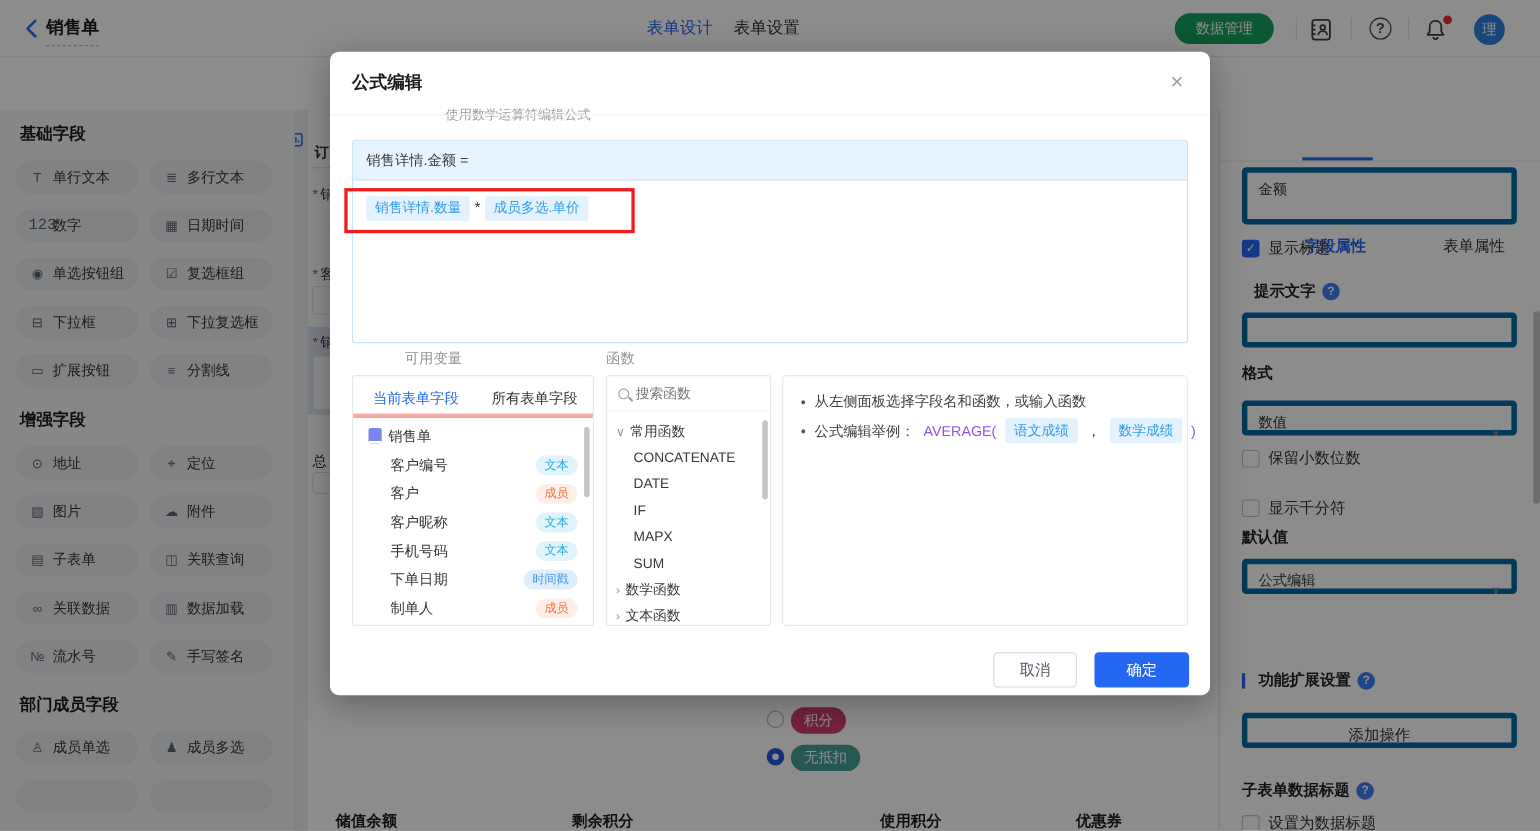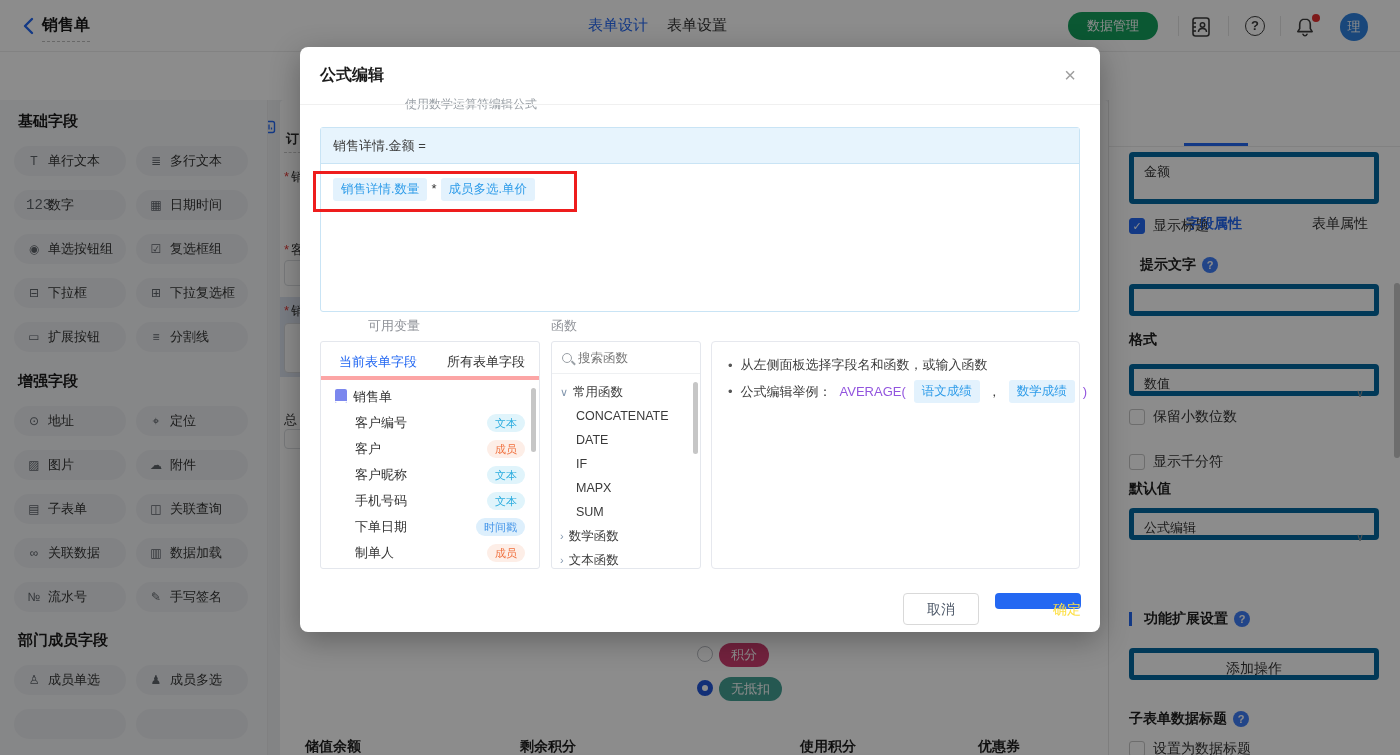--- a/index.html
+++ b/index.html
@@ -86,21 +86,21 @@
   .mag { width:10px; height:10px; border:1.5px solid #9aa0a6; border-radius:50%; position:relative; flex:none; }
   .mag::after { content:""; position:absolute; left:8px; top:8px; width:5px; height:1.5px; background:#9aa0a6; transform:rotate(45deg); }
   .search-ph { font-size:12.5px; color:#b6bcc4; border:none; outline:none; width:100px; background:transparent; }
   .fn-row { position:absolute; left:0; width:148px; height:24px; line-height:24px; font-size:12.5px; color:#3a3a3a; }
   .fn-chev { color:#8296ad; font-size:11px; margin:0 5px 0 8px; }
   .tips { left:411px; top:294px; width:369px; height:228px; border:1px solid #e6e8ee; border-radius:4px; font-size:13px; color:#3c3c3c; }
   .tip-row { position:absolute; left:16px; display:flex; gap:8px; align-items:center; white-space:nowrap; }
   .bullet { color:#555; }
   .fn-purple { color:#9254de; }
   .m-cancel { left:603px; top:546px; width:76px; height:32px; border:1px solid #d9d9d9; border-radius:4px; background:#fff; font-size:14px; color:#4e5969; text-align:center; line-height:30px; }
-  .m-ok { left:695px; top:546px; width:86px; height:16px; border-radius:4px; background:#2468f2; font-size:14px; color:#fde047; text-align:right; line-height:32px; }
+  .m-ok { left:695px; top:546px; width:86px; height:32px; border-radius:4px; background:#2468f2; font-size:14px; color:#ffffff; text-align:center; line-height:32px; }
 </style>
 </head>
 <body>
 
 <div class="screen">
 
   <div class="abs topbar">
     <svg class="abs back-chev" viewBox="0 0 18 18">
         <polyline points="12,2 5,9 12,16" fill="none" stroke="#2468f2" stroke-width="2.4" stroke-linecap="round" stroke-linejoin="round"></polyline>
       </svg>

